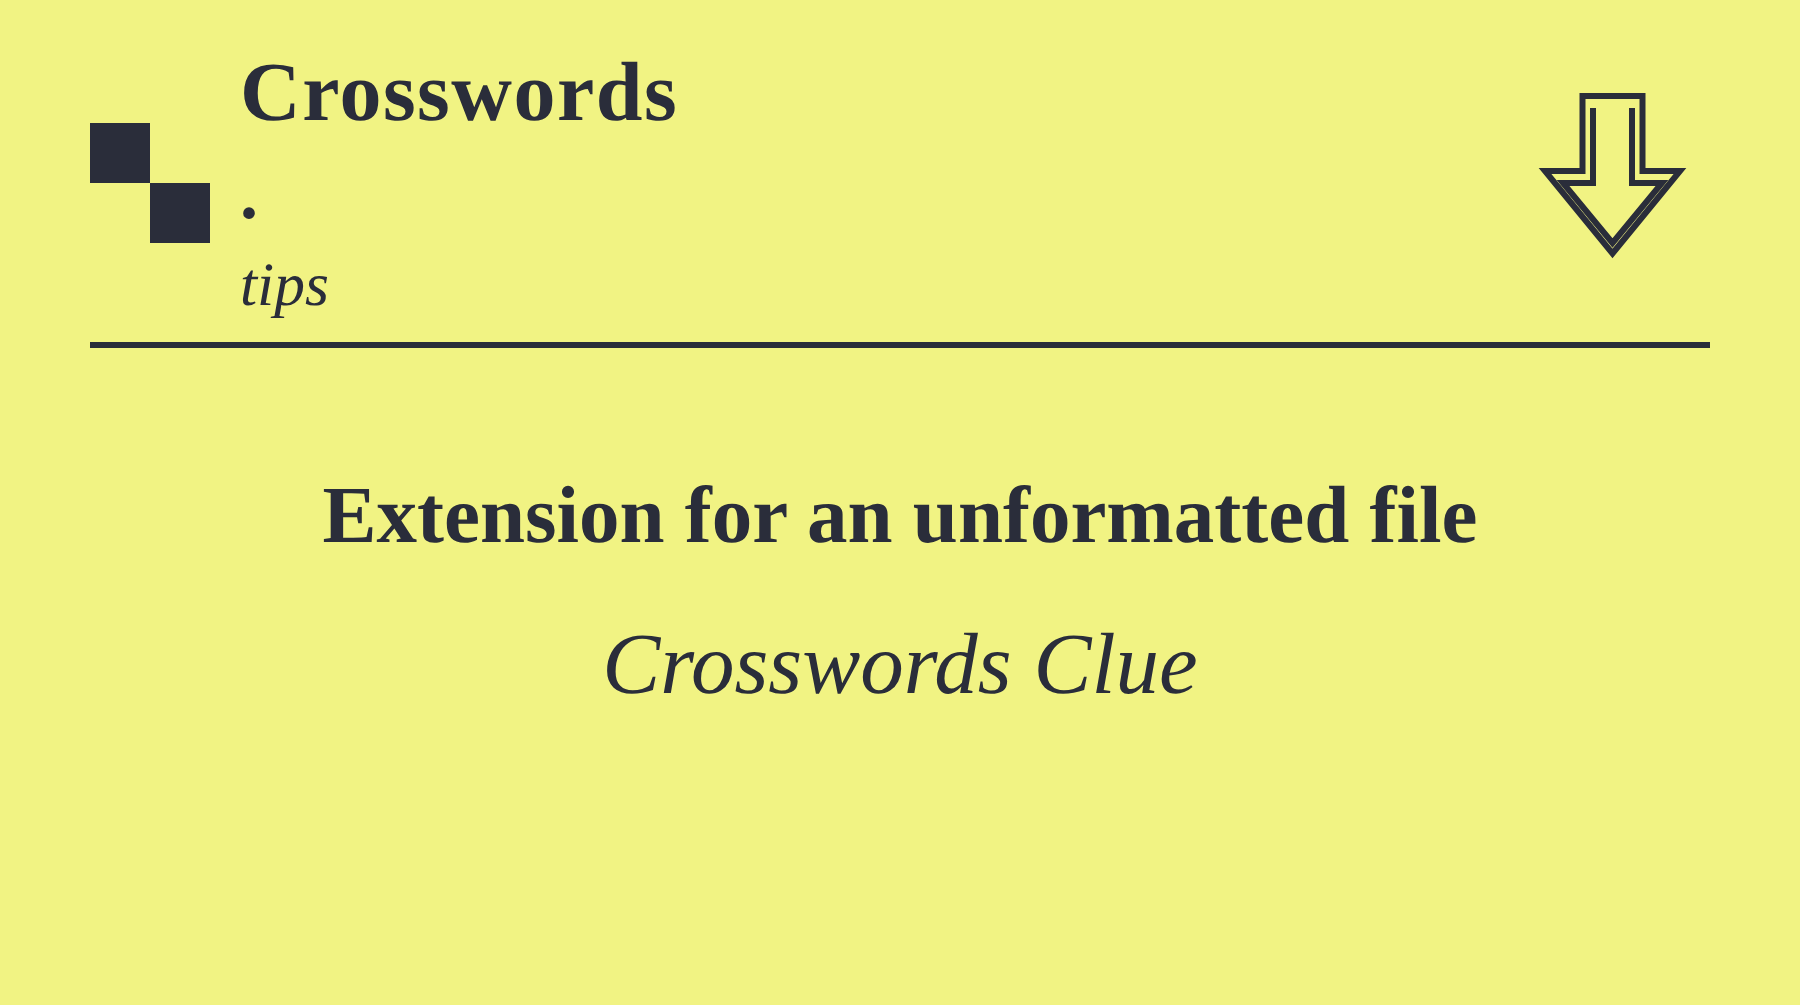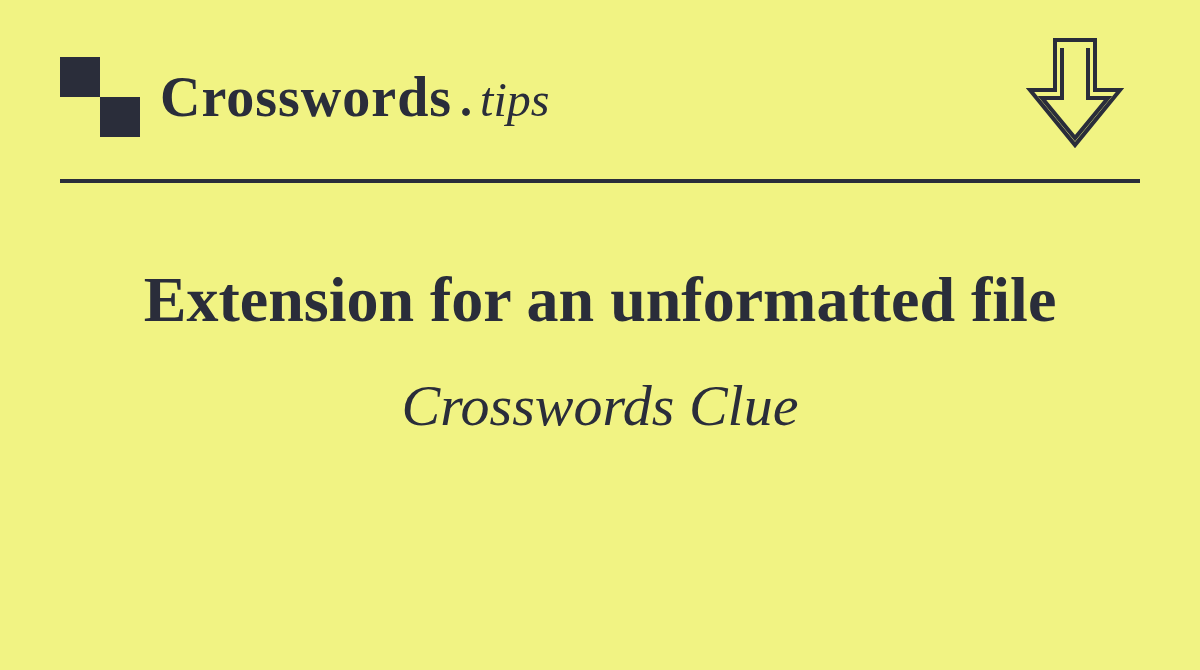--- a/index.html
+++ b/index.html
@@ -40,53 +40,54 @@
     .crossword-icon .black {
       background-color: #2a2d3a;
     }
     .crossword-icon .white {
       background-color: #f1f383;
     }
     .logo-text {
       display: flex;
       align-items: baseline;
       gap: 8px;
+      flex-direction: column;
     }
     .logo-main {
       font-size: 56px;
       font-weight: bold;
       letter-spacing: 1px;
     }
     .logo-dot {
       font-size: 48px;
       font-weight: bold;
     }
     .logo-tips {
-      font-size: 48px;
+      font-size: 41px;
       font-style: italic;
       font-family: 'Brush Script MT', cursive;
     }
     .arrow-section {
       padding-right: 10px;
     }
     .down-arrow {
       width: 110px;
       height: 130px;
     }
     .divider {
       border: none;
       border-top: 4px solid #2a2d3a;
       margin: 15px 60px 0 60px;
     }
     .content {
       text-align: center;
       padding-top: 80px;
     }
     .clue-title {
-      font-size: 64px;
+      font-size: 54px;
       font-weight: bold;
       line-height: 1.15;
       margin-bottom: 35px;
       padding: 0 100px;
     }
     .subtitle {
       font-size: 58px;
       font-style: italic;
       font-weight: normal;
     }

